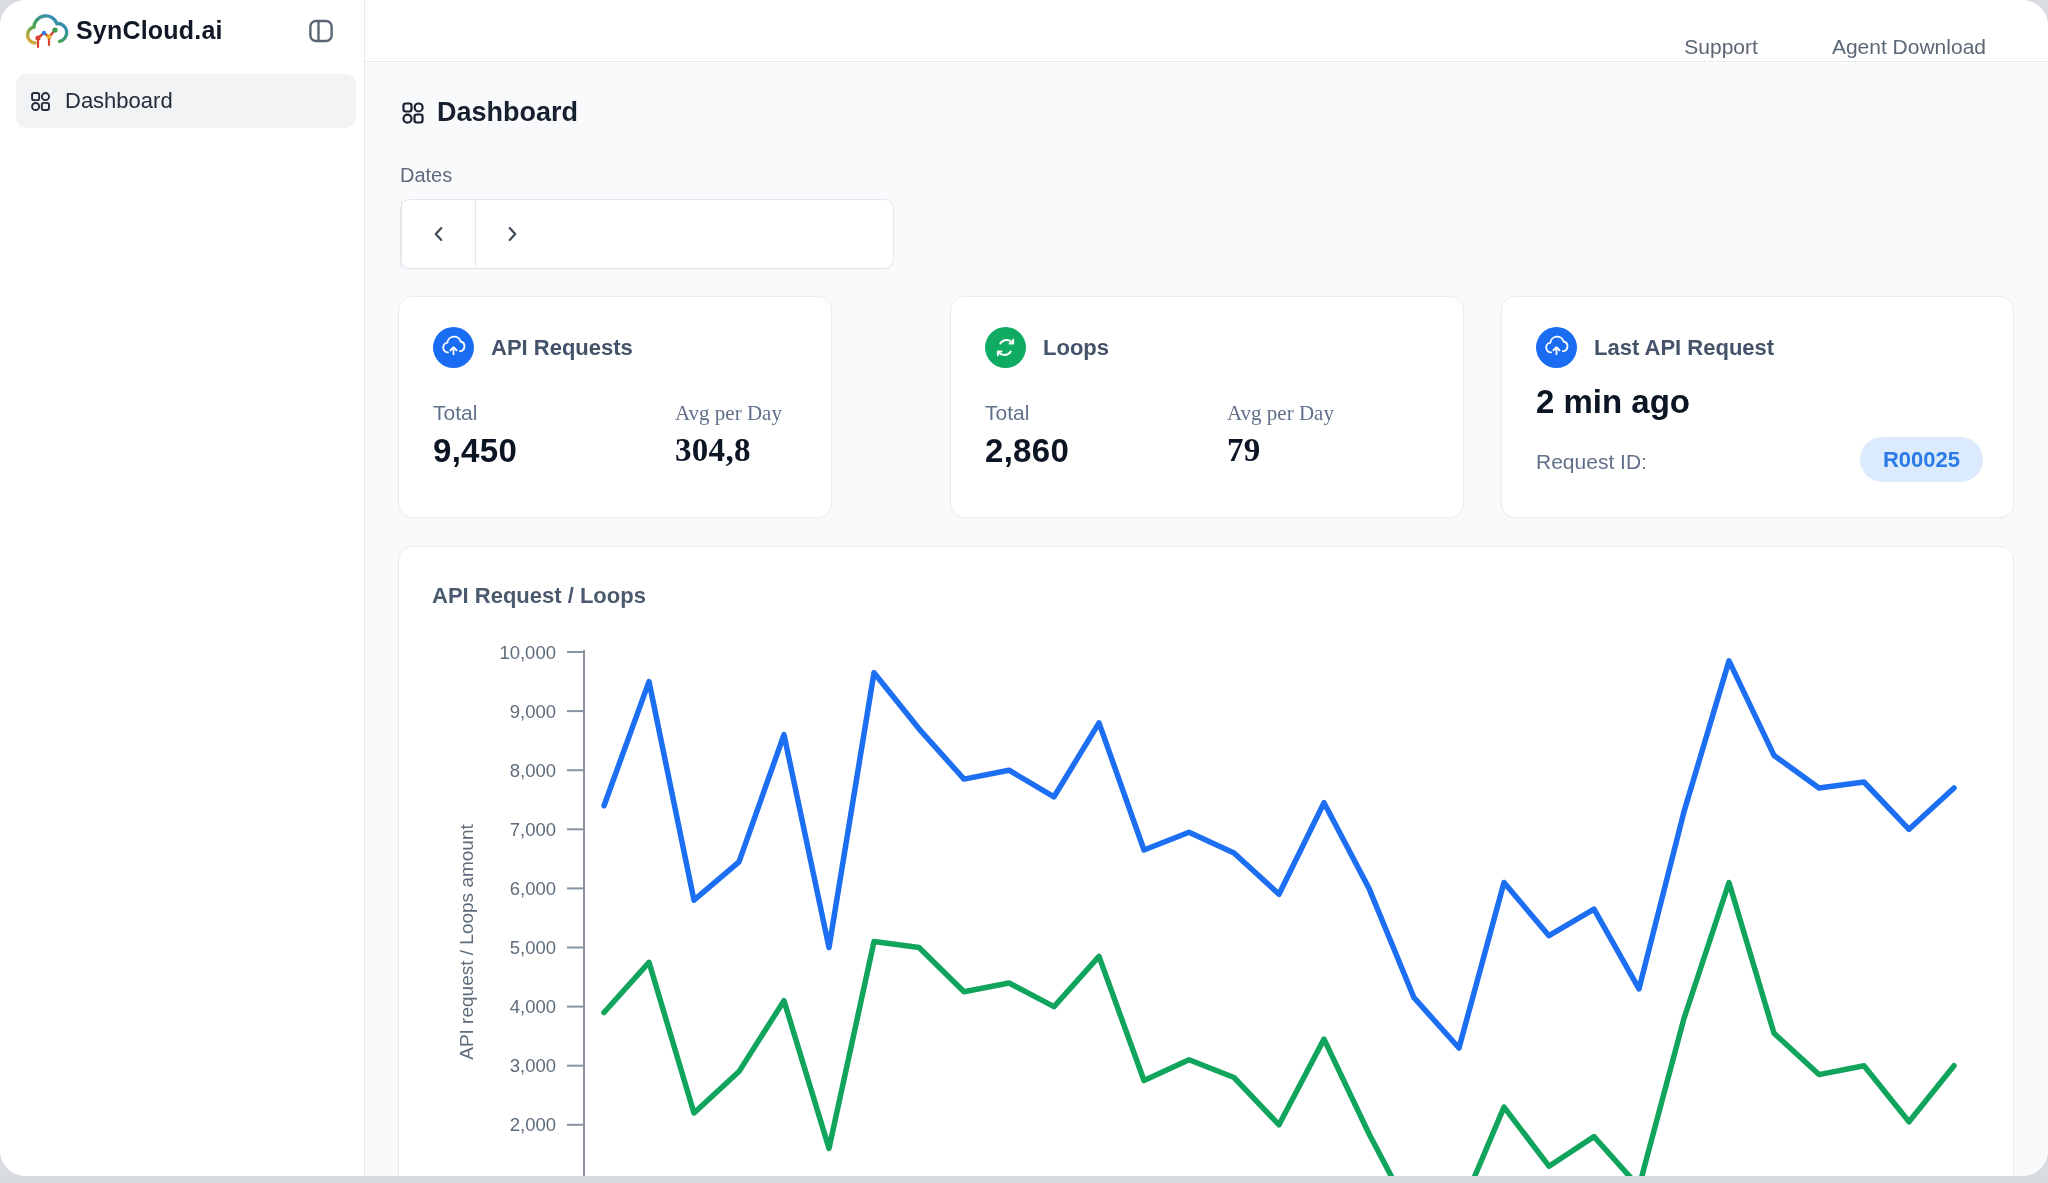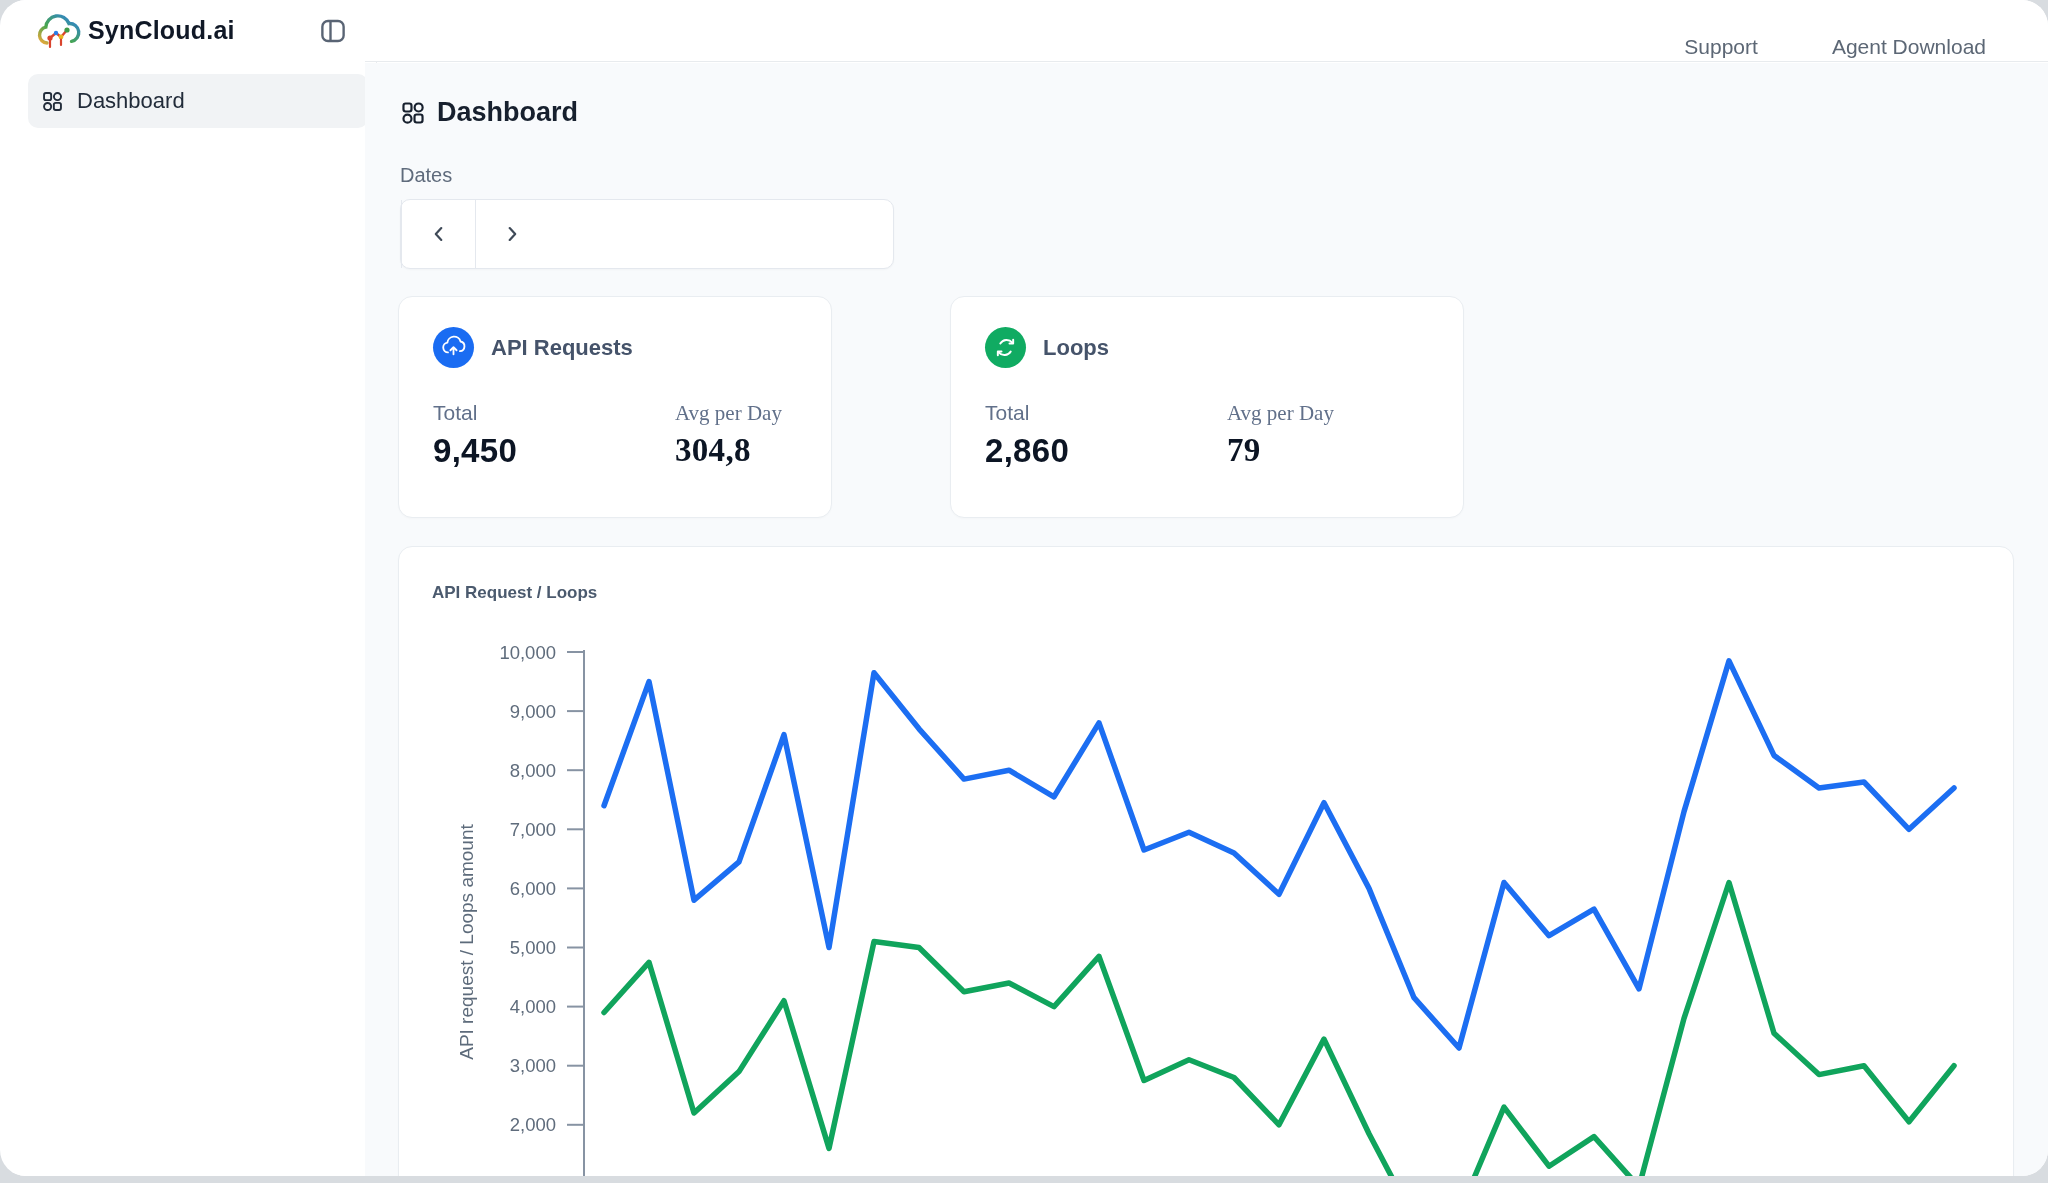--- a/index.html
+++ b/index.html
@@ -1,21 +1,21 @@
 <!DOCTYPE html>
 <html><head>
 <meta charset="utf-8">
 <style>
   html,body{margin:0;padding:0;background:#d8dce0;}
   body{width:2048px;height:1183px;position:relative;overflow:hidden;
        font-family:"Liberation Sans",sans-serif;-webkit-font-smoothing:antialiased;}
   #app{position:absolute;left:0;top:0;width:2048px;height:1176px;background:#ffffff;
        border-radius:26px;overflow:hidden;}
   
-  .sidebar{position:absolute;left:12px;top:0;width:364px;height:100%;background:#fff;
+  .sidebar{position:absolute;left:0;top:0;width:364px;height:100%;background:#fff;
            border-right:1px solid #e8ebee;}
   .logo-row{position:absolute;left:0;top:0;width:100%;height:64px;}
   .logo{position:absolute;left:24px;top:11px;}
   .logo-text{position:absolute;left:76px;top:16px;font-size:25px;font-weight:700;color:#101826;letter-spacing:.2px;}
   .collapse-btn{position:absolute;left:304px;top:15px;width:34px;height:34px;background:none;border:none;
                 padding:0;cursor:pointer;}
   .nav-item{position:absolute;left:16px;top:74px;width:340px;height:54px;border-radius:10px;
             background:#f1f3f5;display:flex;align-items:center;cursor:pointer;}
   .nav-item .nicon{margin-left:13px;display:flex;}
   .nav-item .nlabel{margin-left:13px;font-size:22px;color:#222c3a;font-weight:500;}
@@ -47,21 +47,21 @@
   .stat-title{font-size:22px;font-weight:600;color:#45536a;}
   .stat-col-label{position:absolute;top:104px;font-size:21px;color:#61708a;}
   .stat-col-value{position:absolute;top:135px;font-size:33px;font-weight:700;color:#0c1524;letter-spacing:.3px;}
   .col1{left:34px;}  .col2{left:276px;font-family:Liberation Serif, serif;}
   .time-ago{position:absolute;left:34px;top:86px;font-size:33px;font-weight:700;color:#0c1524;}
   .reqid-label{position:absolute;left:34px;top:153px;font-size:21px;color:#61708a;}
   .reqid-badge{position:absolute;right:30px;top:140px;height:45px;padding:0 23px;border-radius:999px;
                display:flex;align-items:center;font-size:22px;font-weight:600;}
   
   .chart-card{left:398px;top:546px;width:1616px;height:694px;}
-  .chart-title{position:absolute;left:33px;top:36px;font-size:17px;font-weight:600;color:#4b5a6e;}
+  .chart-title{position:absolute;left:33px;top:36px;font-size:22px;font-weight:600;color:#4b5a6e;}
   .y-axis-label{position:absolute;left:38px;top:384px;transform:rotate(-90deg);transform-origin:center;
                 width:320px;margin-left:-130px;text-align:center;font-size:19px;color:#5d6b7b;}
   .chart-svg{position:absolute;left:0;top:0;}
   .chart-svg text{font-family:"Liberation Sans",sans-serif;font-size:18.5px;fill:#5f6c7c;}
 </style>
 </head>
 <body>
 
 <div id="app">
 
@@ -163,20 +163,34 @@
         </svg>
       </span>
       <span class="stat-title">Loops</span>
     </div>
     <span class="stat-col-label col1">Total</span>
     <span class="stat-col-value col1">2,860</span>
     <span class="stat-col-label col2">Avg per Day</span>
     <span class="stat-col-value col2">79</span>
   </div>
 
+  <div class="card" style="left:1501px;top:296px;width:513px;height:222px;">
+    <div class="stat-head">
+      <span class="stat-icon" style="background: rgb(26, 108, 242);">
+        <svg width="27" height="27" viewBox="0 0 44 44" fill="none" stroke="#ffffff" stroke-width="3" stroke-linecap="round" stroke-linejoin="round">
+          <path d="M13 30a8 8 0 0 1-1-15.9A11 11 0 0 1 33.5 12.2 8 8 0 0 1 32.5 28"></path>
+          <path d="M22 33V22M17 26.5l5-5 5 5"></path>
+        </svg>
+      </span>
+      <span class="stat-title">Last API Request</span>
+    </div>
+    <span class="time-ago">2 min ago</span>
+    <span class="reqid-label">Request ID:</span>
+    <span class="reqid-badge" style="background: rgb(219, 234, 253); color: rgb(42, 123, 232);">R00025</span>
+  </div>
 
   <div class="card chart-card">
     <span class="chart-title">API Request / Loops</span>
     <span class="y-axis-label">API request / Loops amount</span>
     <svg class="chart-svg" width="1616" height="694" viewBox="0 0 1616 694">
         <line x1="185" y1="103" x2="185" y2="694" stroke="#8793a3" stroke-width="2"></line>
         <line x1="168" y1="105" x2="185" y2="105" stroke="#8793a3" stroke-width="2"></line>
         <text x="157" y="111.5" text-anchor="end">10,000</text>
         <line x1="168" y1="164.1" x2="185" y2="164.1" stroke="#8793a3" stroke-width="2"></line>
         <text x="157" y="170.6" text-anchor="end">9,000</text>

